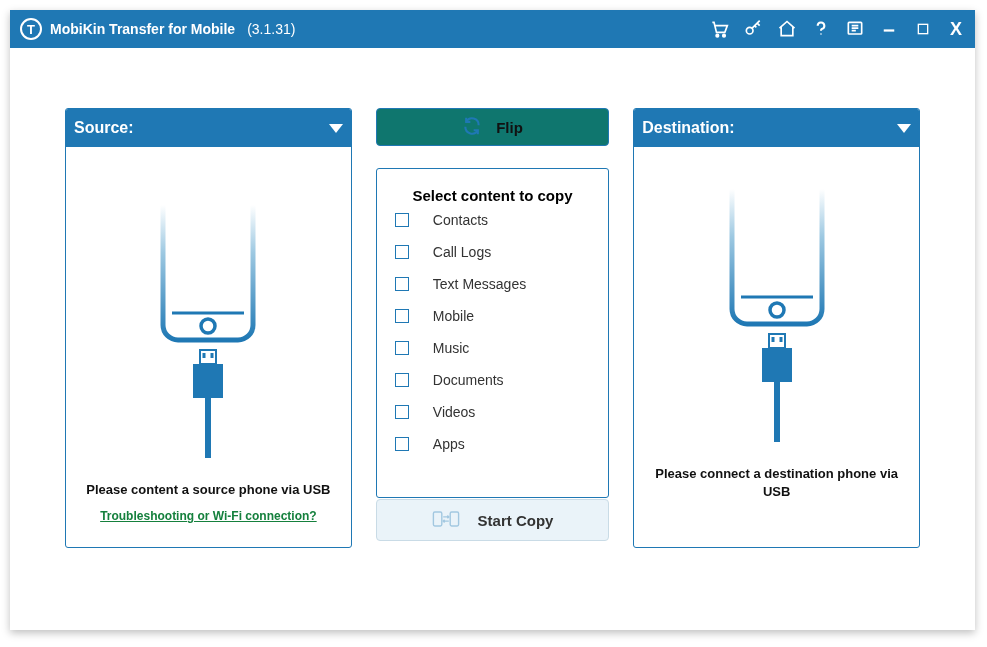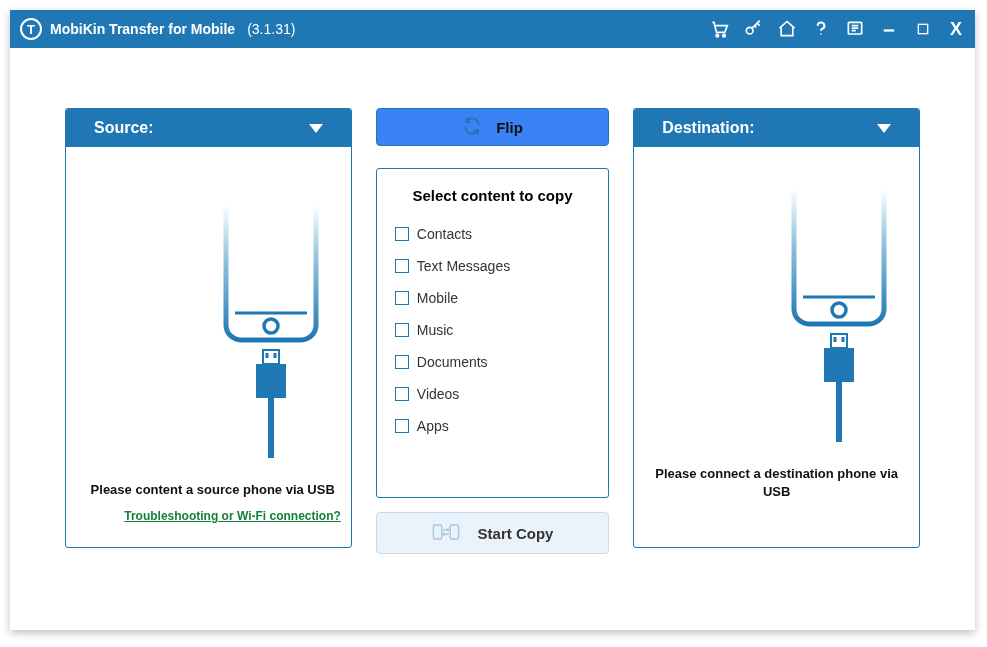--- a/index.html
+++ b/index.html
@@ -58,77 +58,77 @@
     border-radius: 3px;
     display:flex;
     flex-direction:column;
     height: 440px;
   }
   .panel-header {
     background: #1f78b4;
     color:#fff;
     font-weight:bold;
     font-size:16px;
-    padding: 10px 28px;
+    padding: 10px 8px;
     display:flex;
     align-items:center;
     justify-content:space-between;
     border-radius: 2px 2px 0 0;
   }
   .panel-header .tri {
     width:0;height:0;
     border-left:7px solid transparent;
     border-right:7px solid transparent;
     border-top:9px solid #fff;
   }
   .panel-body {
     flex:1;
     display:flex;
     flex-direction:column;
-    align-items:flex-end;
+    align-items:center;
     justify-content:flex-end;
     padding: 10px 10px 24px 10px;
     text-align:center;
   }
   .phone-illus { width: 140px; height: 270px; position:relative; }
   .phone-svg { width:100%; height:auto; }
   .panel-msg { font-size:13px; font-weight:bold; color:#111; margin-top: 6px; line-height:1.4; padding: 0 6px; }
   .panel-link { font-size:12px; font-weight:bold; color:#15803d; text-decoration:underline; margin-top:10px; cursor:pointer; }
   
   .middle {
     width: 236px;
     display:flex;
     flex-direction:column;
   }
   .flip-btn {
     height: 38px;
     border: 1px solid #1f78b4;
     border-radius: 4px;
-    background: #3b82f6;
+    background: #0f766e;
     display:flex;
     align-items:center;
     justify-content:center;
     gap: 14px;
     font-weight:bold;
     font-size:15px;
     color:#111;
     cursor:pointer;
   }
   .select-box {
     margin-top: 22px;
     border: 1px solid #1f78b4;
     border-radius: 3px;
     padding: 18px 18px 14px 18px;
     height: 330px;
   }
-  .select-title { font-weight:bold; font-size:15px; text-align:center; margin-bottom: 14px; }
-  .check-row { display:flex; align-items:center; gap:8px; font-size:14px; color:#333; height: 32px; cursor:pointer; }
+  .select-title { font-weight:bold; font-size:15px; text-align:center; }
+  .check-row { display:flex; align-items:center; gap:24px; font-size:14px; color:#333; height: 32px; cursor:pointer; }
   .check-row .cb { width:14px; height:14px; border:1.5px solid #1f78b4; background:#fff; flex-shrink:0; }
   .start-btn {
-    margin-top: 14px;
+    margin-top: 1px;
     height: 42px;
     border: 1px solid #c9dbe6;
     border-radius: 4px;
     background: #eaf3f9;
     display:flex;
     align-items:center;
     justify-content:center;
     gap: 18px;
     font-weight:bold;
     font-size:15px;
@@ -237,20 +237,24 @@
         </span>
         <span>Flip</span>
       </div>
 
       <div class="select-box">
         <div class="select-title">Select content to copy</div>
         <div id="check-list">
             <div class="check-row">
               <span class="cb"></span>
               <span>Contacts</span>
+            </div>
+            <div class="check-row">
+              <span class="cb"></span>
+              <span>Call Logs</span>
             </div>
             <div class="check-row">
               <span class="cb"></span>
               <span>Text Messages</span>
             </div>
             <div class="check-row">
               <span class="cb"></span>
               <span>Mobile</span>
             </div>
             <div class="check-row">

